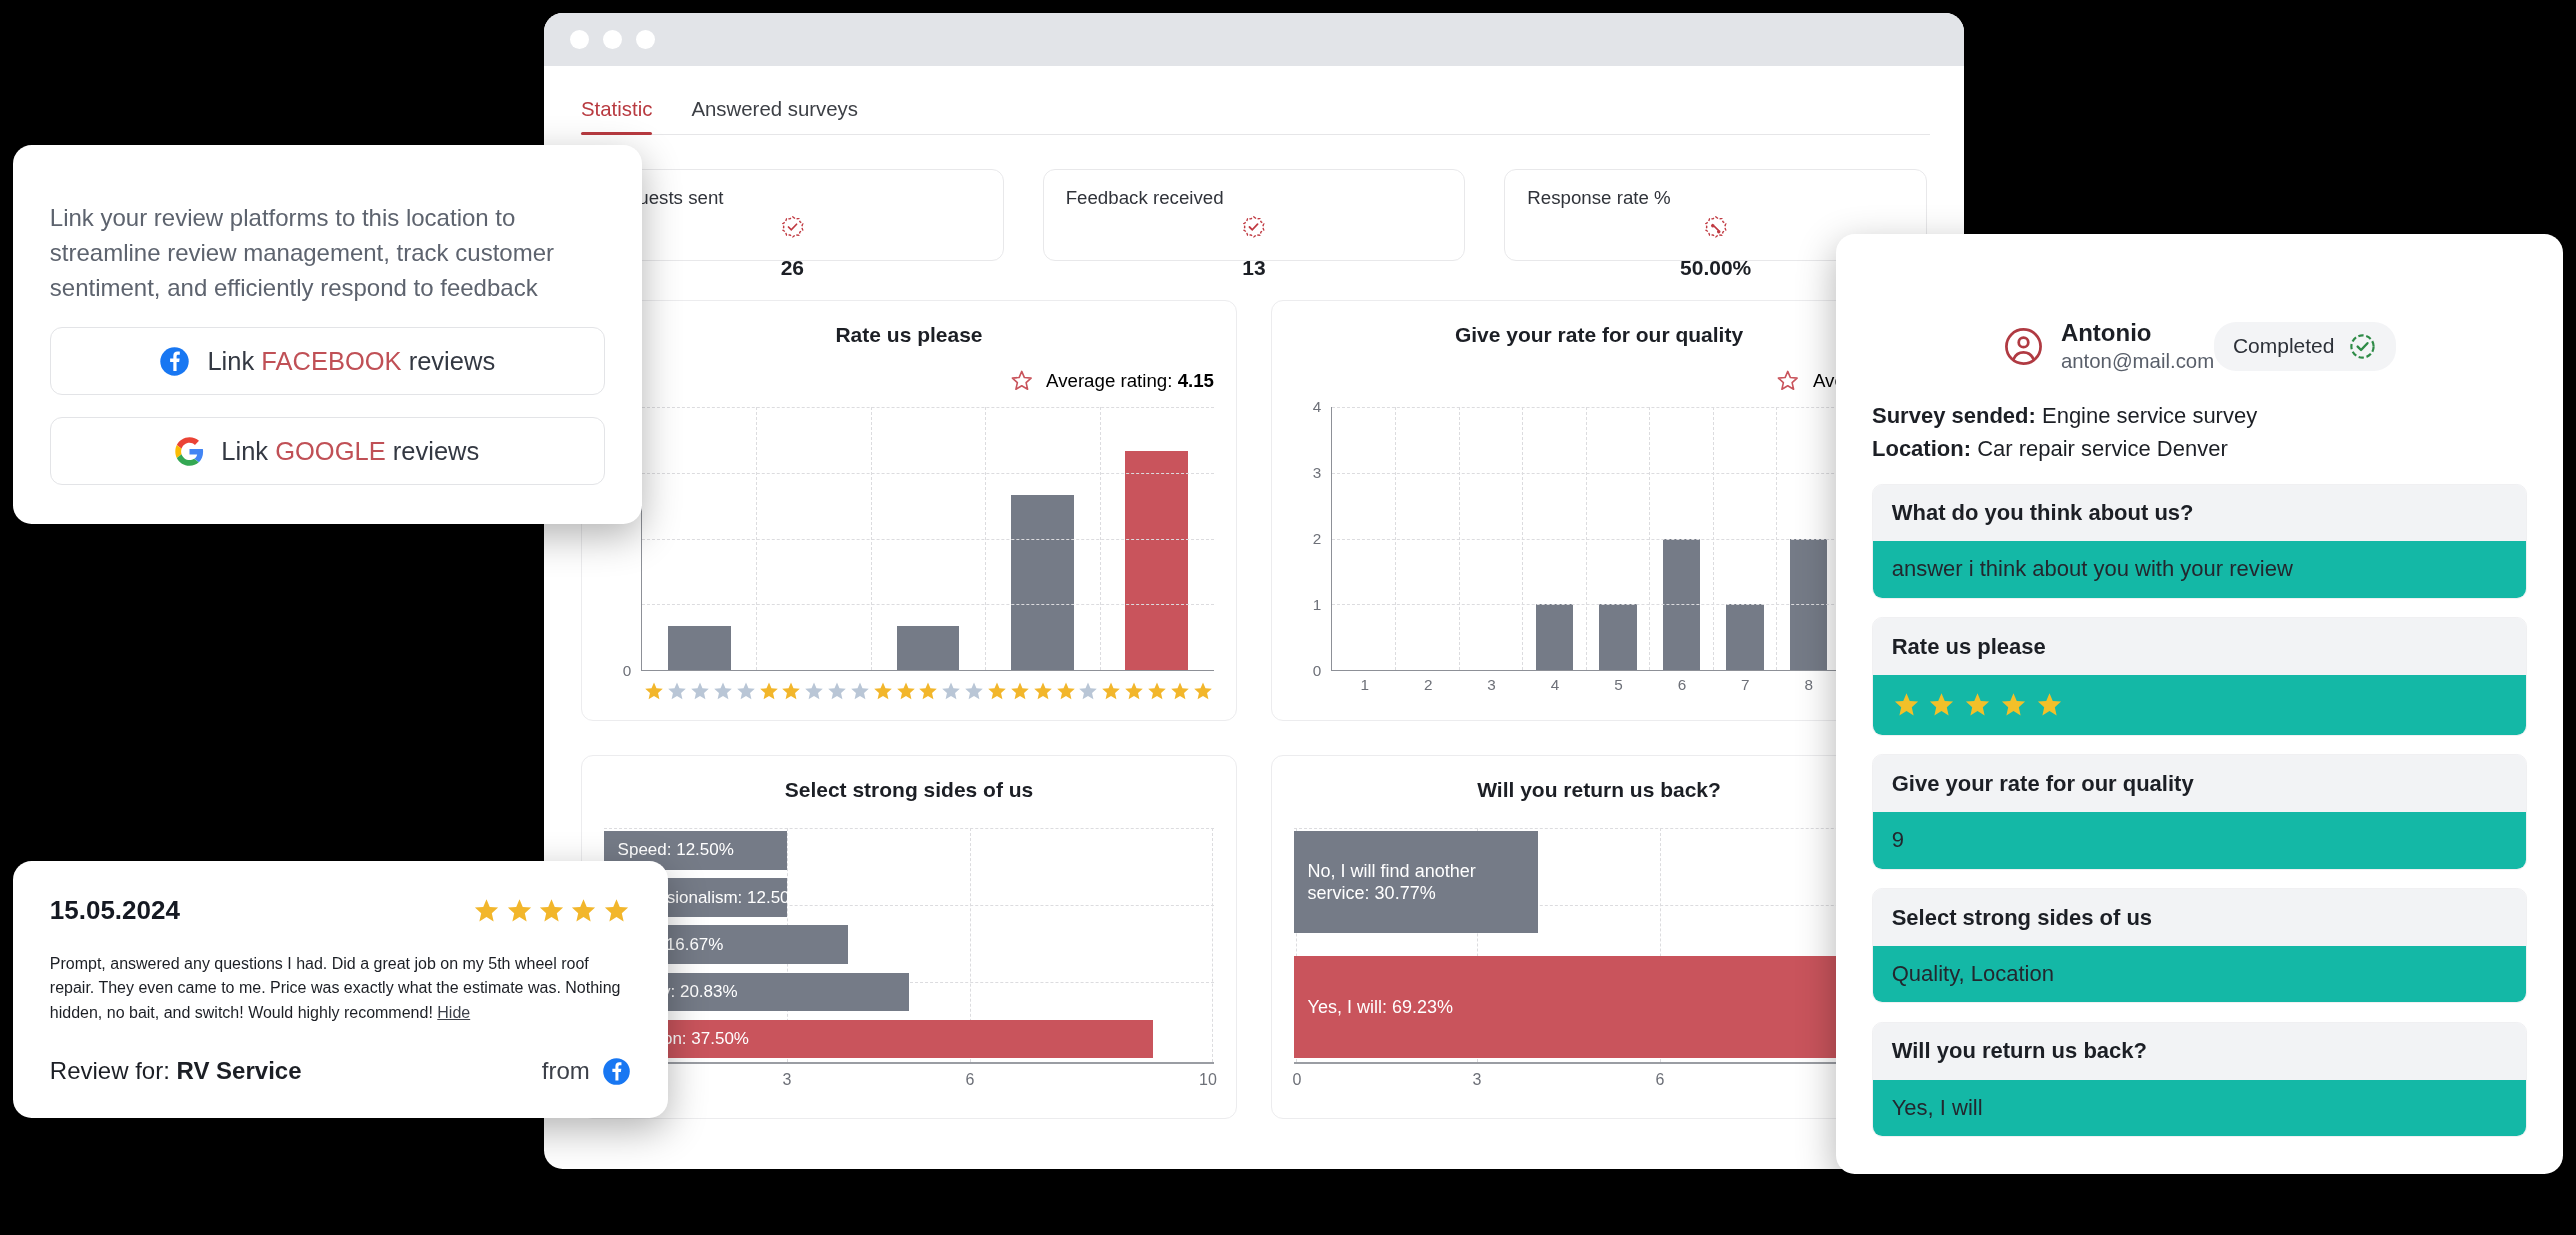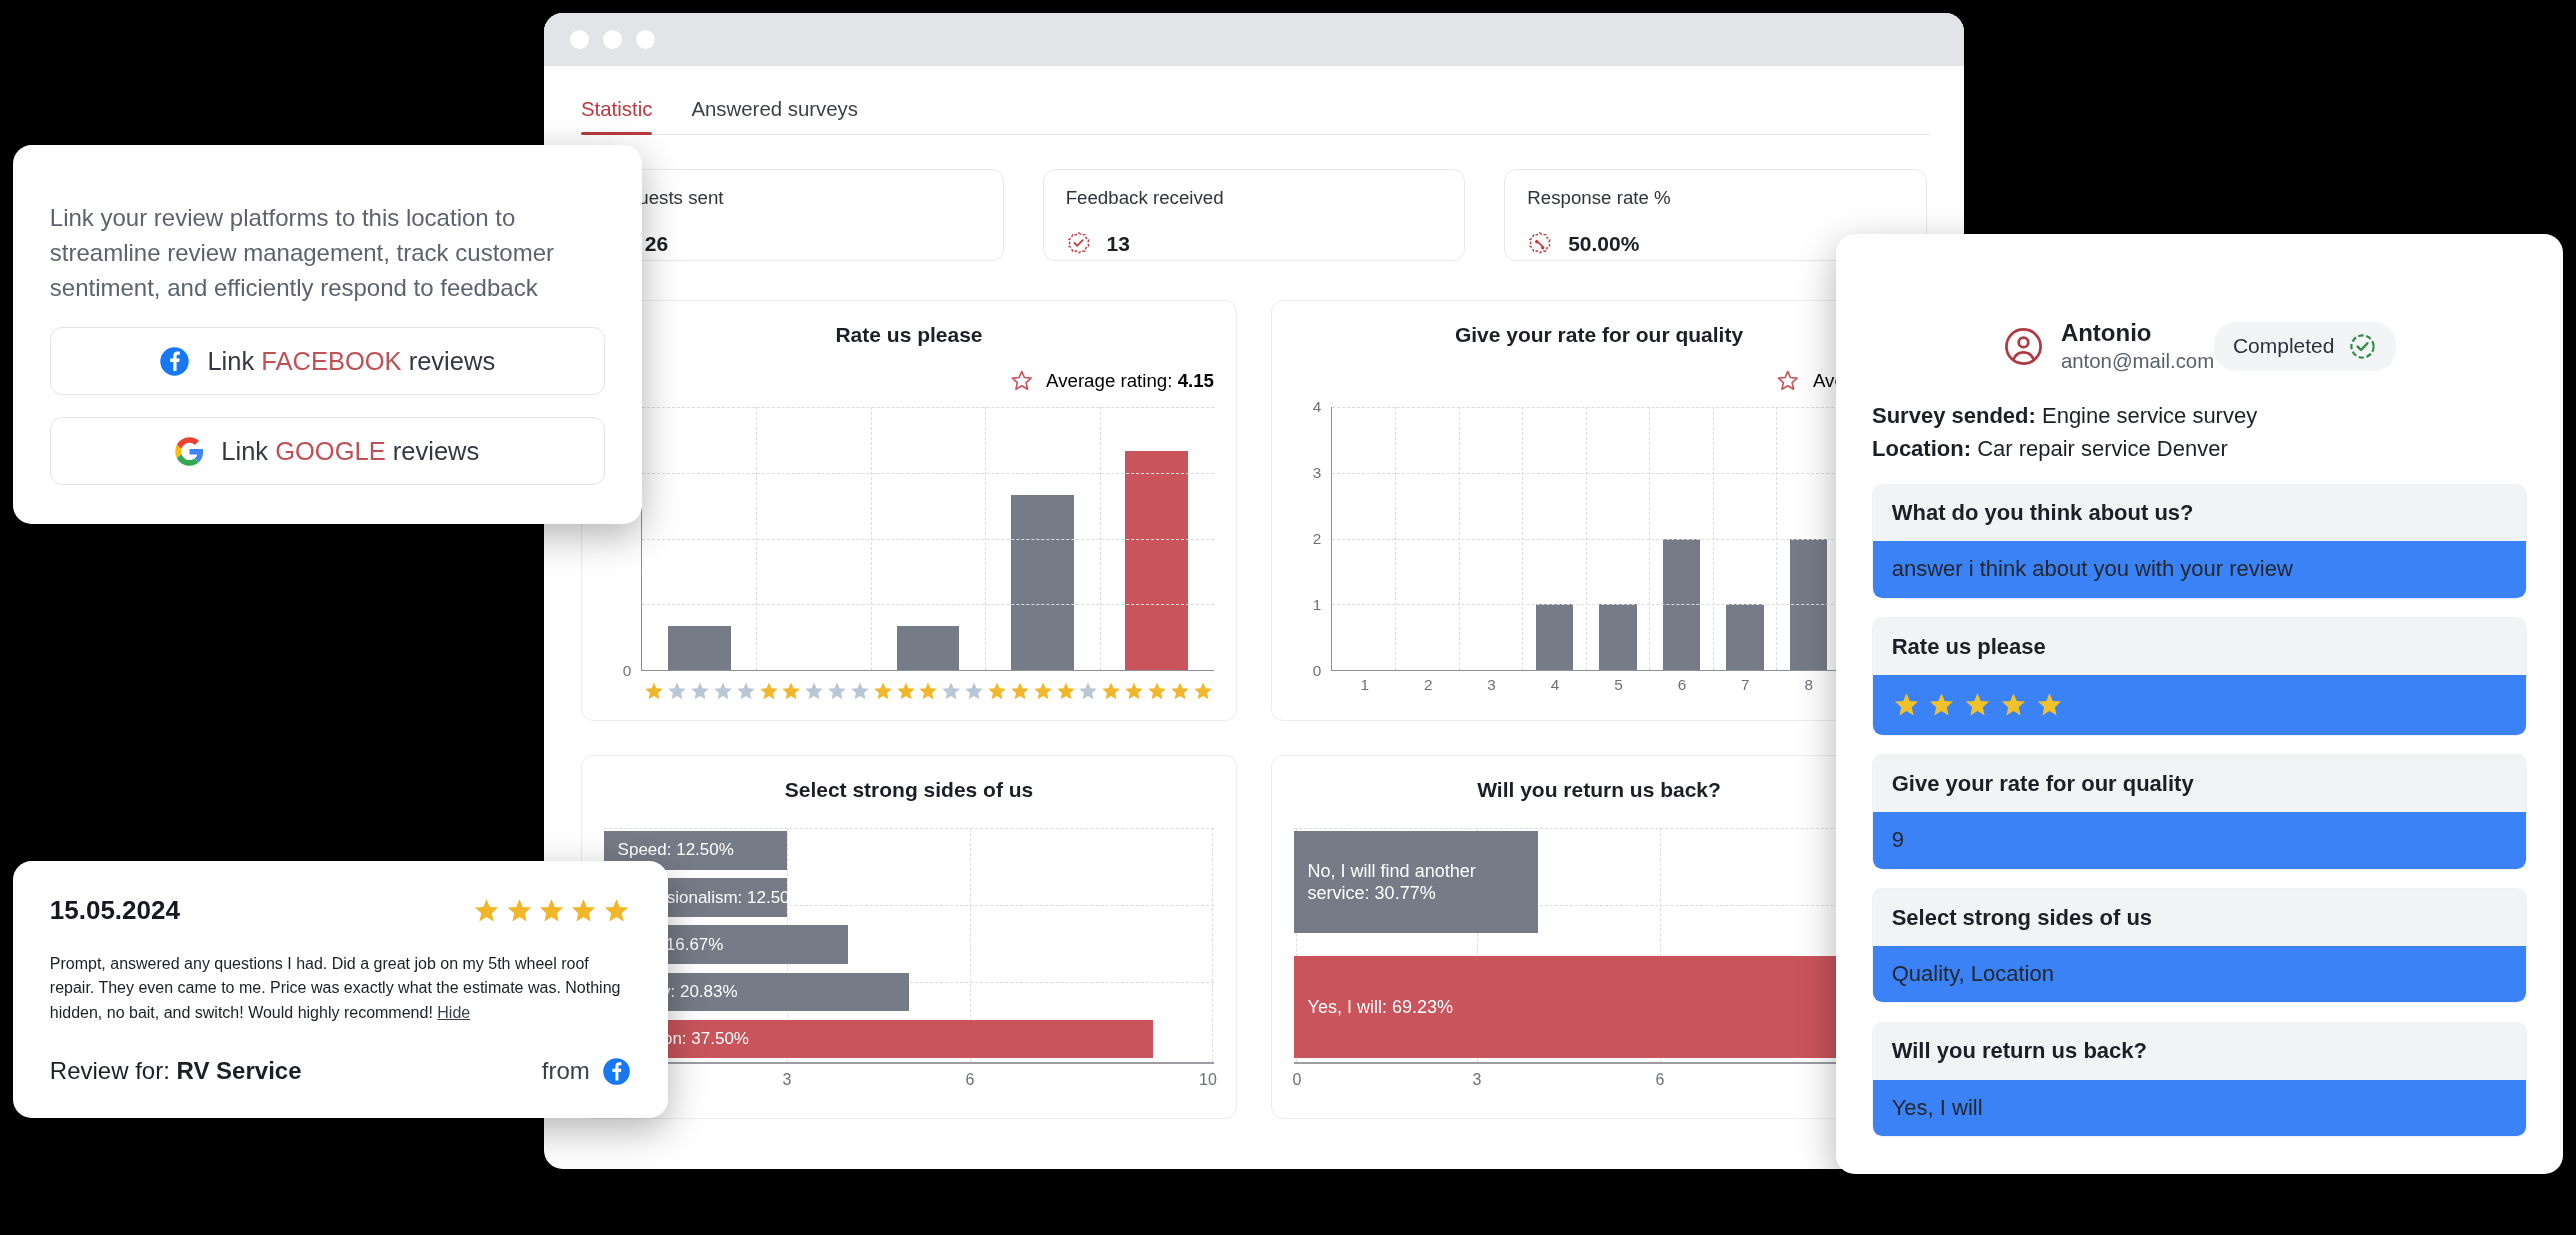--- a/index.html
+++ b/index.html
@@ -46,21 +46,21 @@
   .content { padding: 34px 37px 0 37px; }
 
   
   .stats { display: flex; gap: 39px; }
   .stat {
     flex: 1; height: 92px;
     border: 0.9px solid #e8e8ea; border-radius: 12px;
     padding: 17px 22px;
   }
   .stat-label { font-size: 18.7px; color: #30333a; }
-  .stat-valrow { display: flex; align-items: center; gap: 15.3px; margin-top: 22px; }
+  .stat-valrow { display: flex; align-items: center; gap: 15.3px; margin-top: 6px; flex-direction: column; }
   .stat-value { font-size: 21px; font-weight: bold; color: #1c1f25; }
   .badge-ico { width: 25.5px; height: 25.5px; flex: none; }
 
   
   .charts { display: grid; grid-template-columns: 1fr 1fr; gap: 34px; margin-top: 39px; }
   .chart-card {
     border: 0.9px solid #ececee; border-radius: 12px;
     padding: 22px 22px 18.7px 22px; background: #fff;
     position: relative;
   }
@@ -151,21 +151,21 @@
   .sv-pill {
     display: flex; align-items: center; gap: 14px;
     background: #f3f4f6; border-radius: 22px; padding: 10.2px 18.7px;
     font-size: 21px; color: #2c3038;
   }
   .sv-meta { margin-top: 25.5px; font-size: 22px; color: #1c1f25; line-height: 1.5; }
   .sv-meta b { font-weight: bold; }
   .qa { margin-top: 18.7px; border-radius: 10.2px; overflow: hidden; background: #fbfbfc;
         border: 0.9px solid #f0f0f2; }
   .qa-q { background: #f2f3f5; padding: 15.3px 18.7px; font-size: 22px; font-weight: bold; color: #1c1f25; }
-  .qa-a { padding: 15.3px 18.7px; font-size: 22px; color: #23272e; background: #3b82f6; }
+  .qa-a { padding: 15.3px 18.7px; font-size: 22px; color: #23272e; background: #14b8a6; }
   .qa-a .rstars { display: flex; gap: 6.8px; }
 </style>
 </head>
 <body>
 
 <div class="stage">
 
   <div class="browser">
 
     <div class="titlebar">

